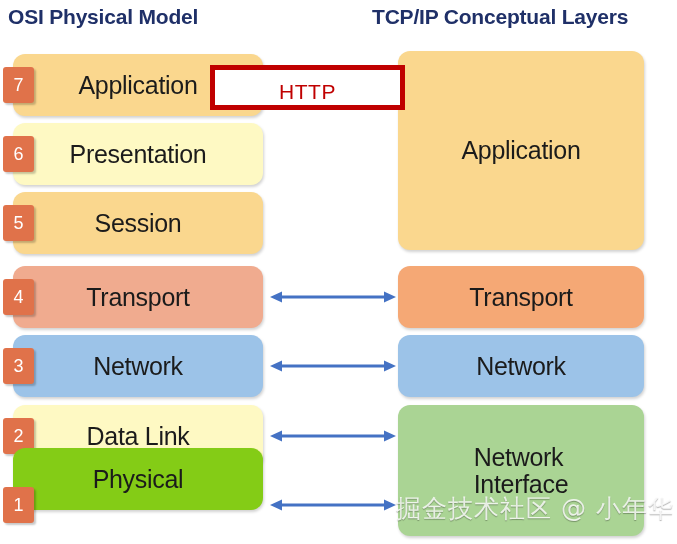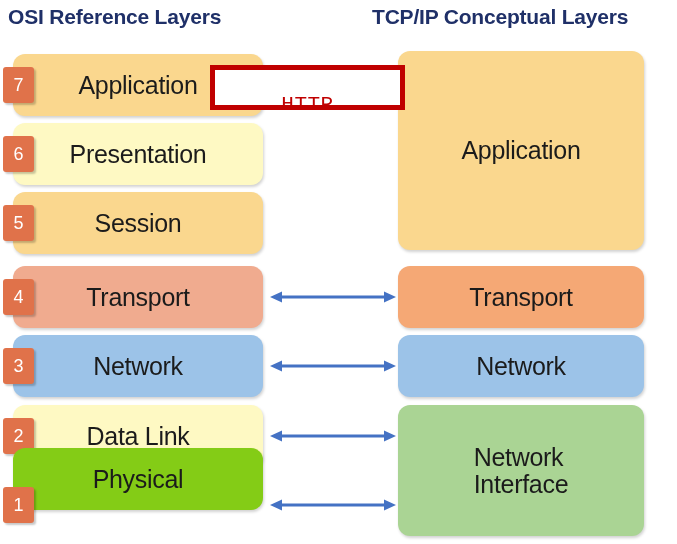--- a/index.html
+++ b/index.html
@@ -104,30 +104,29 @@
     position: absolute;
     left: 215px;
     top: 70px;
     width: 185px;
     height: 35px;
     background: #ffffff;
   }
   #http-label {
     position: absolute;
     left: 210px;
-    top: 78px;
+    top: 65px;
     width: 195px;
     height: 53px;
     display: flex;
     align-items: center;
     justify-content: center;
     font-size: 21px;
     color: #c00000;
     letter-spacing: 0.5px;
-    font-family: Liberation Mono, monospace;
   }
 
   
   #watermark {
     position: absolute;
     left: 396px;
     top: 492px;
     width: 275px;
     font-size: 25px;
     color: rgba(255,255,255,0.82);
@@ -135,21 +134,21 @@
     white-space: nowrap;
     letter-spacing: 1px;
     font-family: "DejaVu Sans", sans-serif;
   }
 </style>
 </head>
 <body>
 
 <div id="canvas">
 
-  <div class="col-title" id="title-osi">OSI Reference Layers</div>
+  <div class="col-title" id="title-osi">OSI Physical Model</div>
 
   <div class="col-title" id="title-tcpip">TCP/IP Conceptual Layers</div>
 
   <div id="osi-stack">
       <div class="layer left" style="top: 54px; background: rgb(250, 215, 142);">
         <div class="layer-label">Application</div>
       </div>
       <div class="badge" style="top: 67px;">7</div>
       <div class="layer left" style="top: 123px; background: #fef9c3;">
         <div class="layer-label">Presentation</div>
@@ -211,14 +210,15 @@
           <line x1="10" y1="7" x2="116" y2="7" stroke="#4472c4" stroke-width="3.2"></line>
           <polygon points="0,7 12,1.5 12,12.5" fill="#4472c4"></polygon>
           <polygon points="126,7 114,1.5 114,12.5" fill="#4472c4"></polygon>
         </svg></div>
     </div>
 
   <div id="http-box-fill"></div>
   <div id="http-box"></div>
   <div id="http-label">HTTP</div>
 
+  <div id="watermark">掘金技术社区 @ 小年华</div>
 
 </div>
 
 </body></html>

